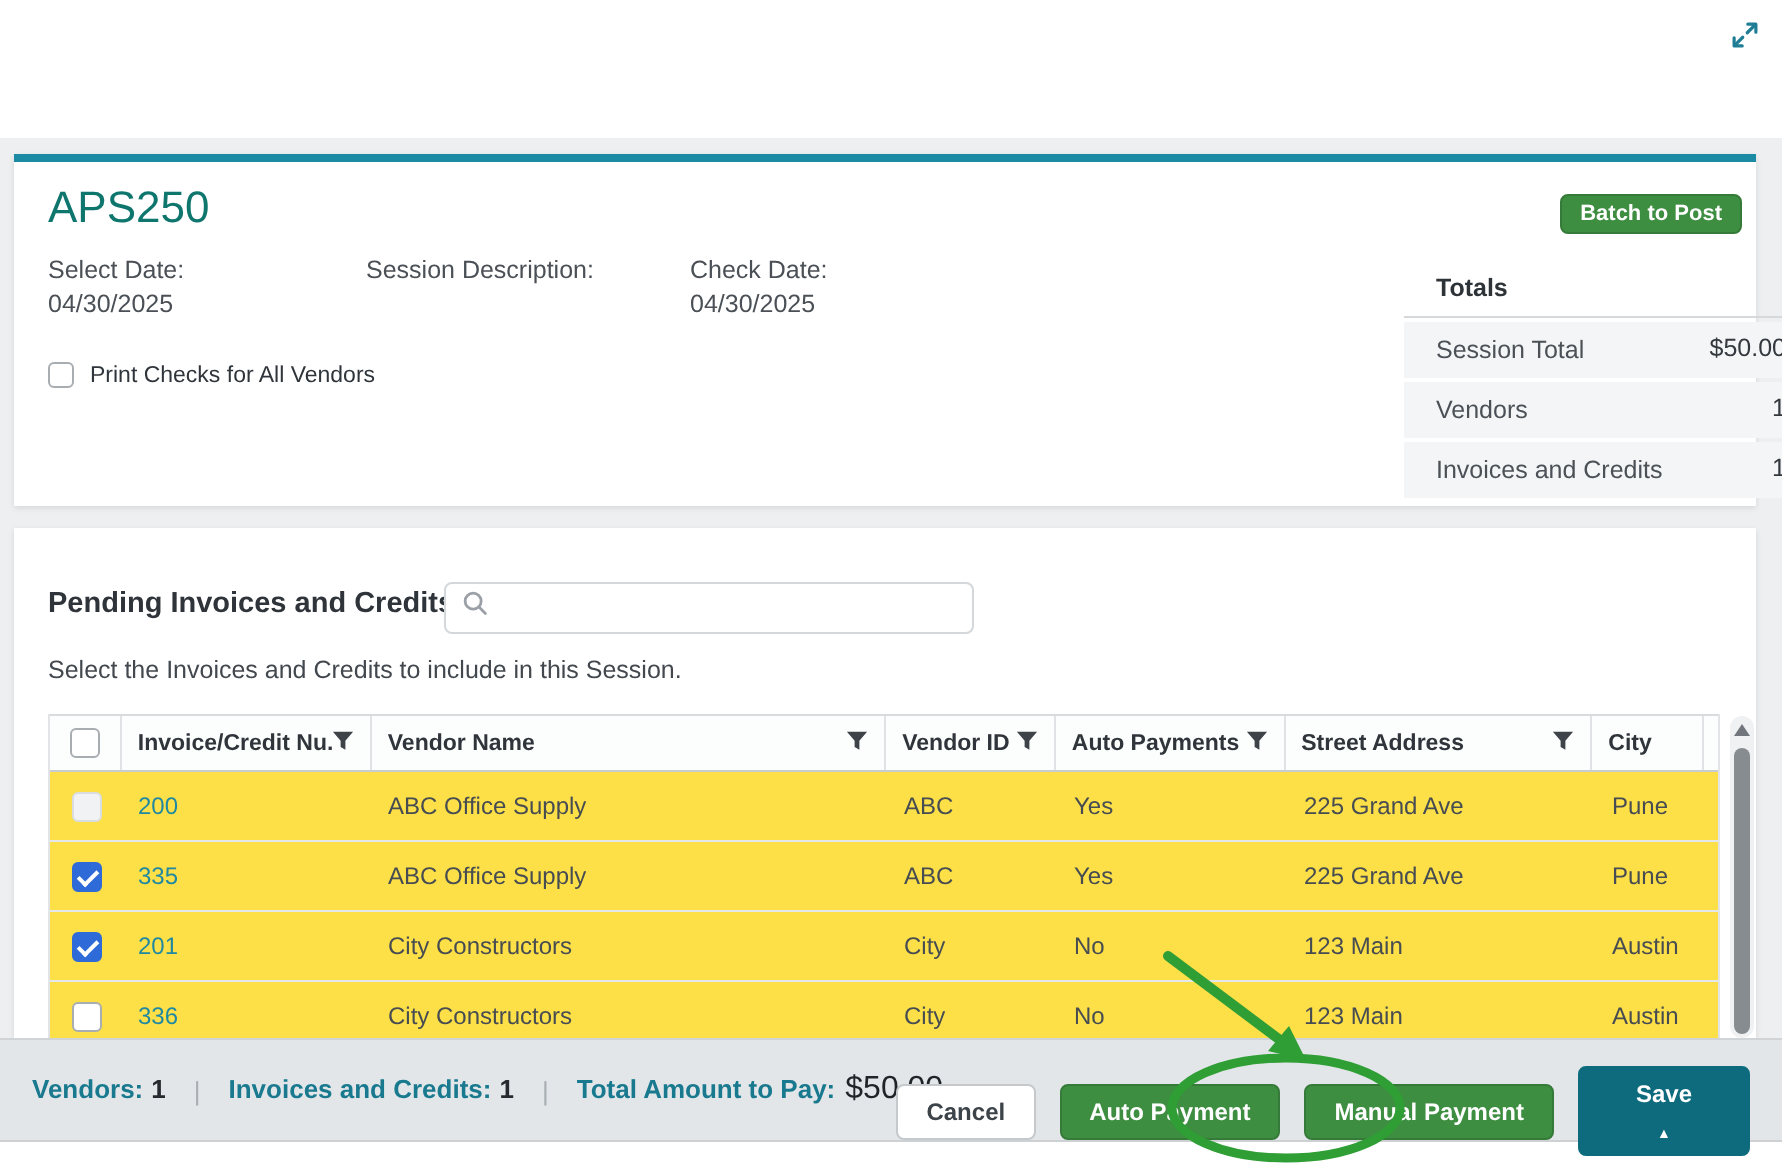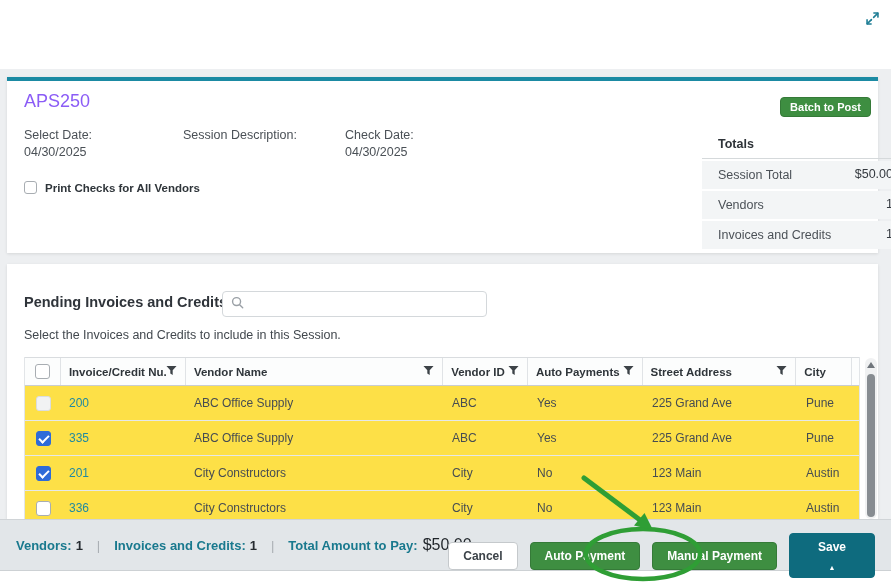--- a/index.html
+++ b/index.html
@@ -13,27 +13,27 @@
   .titlebar-title { color:#1f7e95; font-size:17px; font-weight:400; }
   .expand-btn { position:absolute; right:10px; top:11px; width:18px; height:18px;
     display:flex; align-items:center; justify-content:center; cursor:pointer; }
 
   
   .content-bg { position:absolute; top:69px; left:0; width:891px; height:502px; background:#edeff1; }
 
   
   .panel1 { position:absolute; top:8px; left:7px; width:871px; height:176px;
     background:#fff; border-top:4px solid #1b8aa3; box-shadow:0 1px 3px rgba(0,0,0,.10); }
-  .aps-code { position:absolute; left:17px; top:10px; font-size:18px; color:#8b5cf6; font-weight:400; }
+  .aps-code { position:absolute; left:17px; top:10px; font-size:22px; color:#0f766e; font-weight:400; }
   .batch-btn { position:absolute; right:7px; top:16px; background:#3e8e41; border:1px solid #357a38;
     border-radius:4px; color:#fff; font-size:11px; font-weight:bold; padding:3px 9px; cursor:pointer; }
   .field-block { position:absolute; top:46px; font-size:12.5px; color:#4a5056; line-height:17px; }
   .fb1 { left:17px; } .fb2 { left:176px; } .fb3 { left:338px; }
   .print-row { position:absolute; left:17px; top:100px; display:flex; align-items:center; gap:8px; }
-  .print-label { font-size:11.5px; font-weight:bold; color:#2f353a; }
+  .print-label { font-size:11.5px; font-weight:normal; color:#2f353a; }
 
   
   .cb { width:15px; height:15px; border:1px solid #a8adb2; border-radius:3px; background:#fff;
     position:relative; flex:0 0 auto; cursor:pointer; }
   .cb-sm { width:13px; height:13px; }
   .cb.disabled { background:#f1f2f3; border-color:#dadde0; cursor:default; }
   .cb.checked { background:#2e6bd8; border-color:#2e6bd8; }
   .cb.checked::after { content:""; position:absolute; left:4.5px; top:1.5px; width:4px; height:8px;
     border:solid #fff; border-width:0 2px 2px 0; transform:rotate(45deg); }
 

